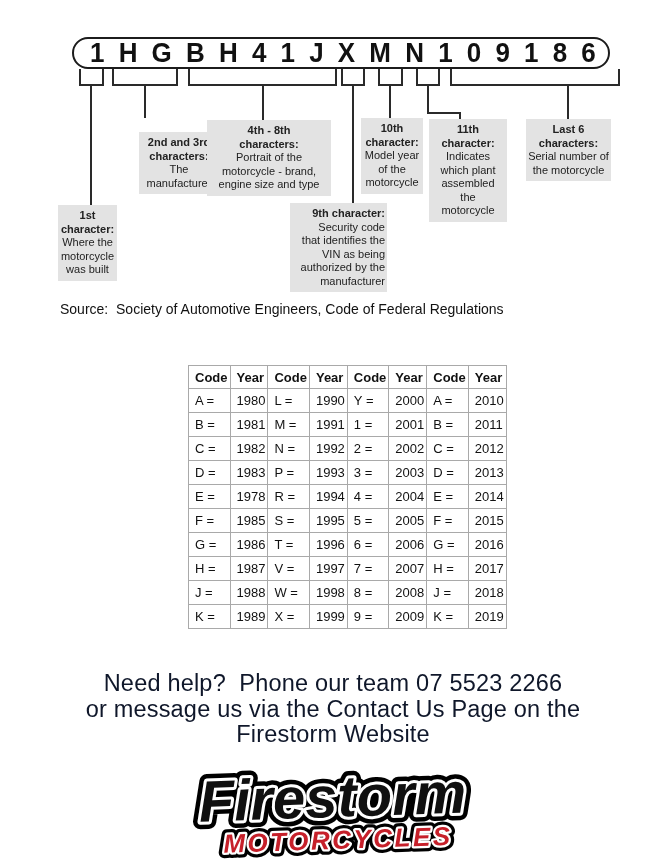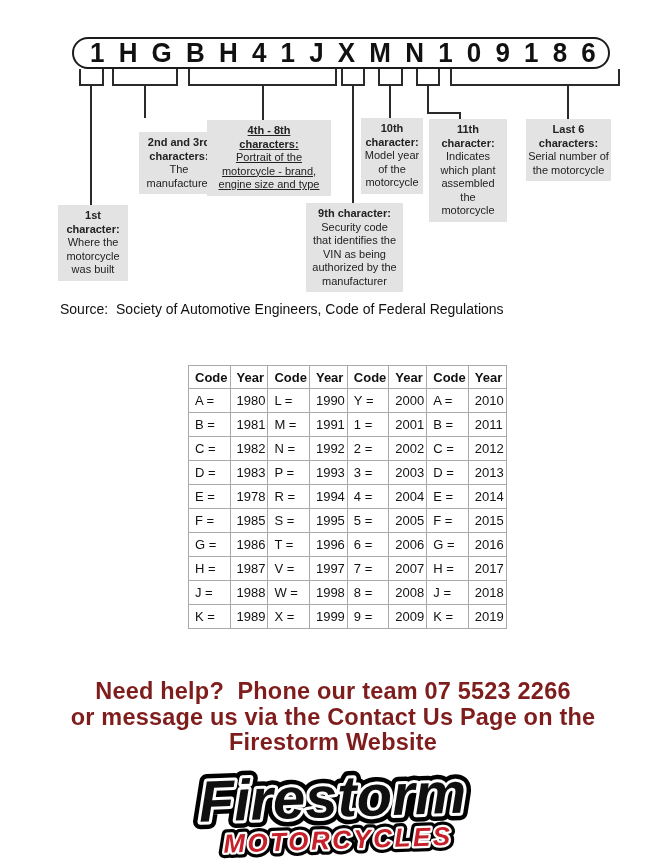--- a/index.html
+++ b/index.html
@@ -47,23 +47,22 @@
     border:1px solid #a9a9a9;text-align:left;vertical-align:middle;
     padding:3px 2px 3px 6px;box-sizing:border-box;
   }
   table.yeartable th{font-weight:bold;height:23px;}
   table.yeartable td{height:24px;}
   .col-code{width:37px;min-width:37px;}
   .col-year{width:34px;min-width:34px;}
 
   .help{
     position:absolute;left:0;top:671px;width:666px;text-align:center;
-    font-size:23.5px;font-weight:bold;line-height:25.5px;color:#7f1d1d;
+    font-size:23.5px;font-weight:normal;line-height:25.5px;color:#0f172a;
     letter-spacing:0.2px;
-    margin-top:8px;
   }
 
   .logo-wrap{
     position:absolute;left:50%;top:763px;width:400px;margin-left:-200px;height:100px;
   }
   .logo-wrap svg{display:block;}
   .lg-txt{font-family:"Liberation Sans",sans-serif;font-weight:bold;font-style:italic;}
   .lg-big{font-size:58px;}
   .lg-sub{font-size:26px;letter-spacing:2.5px;}
 </style>
@@ -122,44 +121,44 @@
   <div class="hl" style="left:416px;top:84px;width:24px"></div>
   <div class="vl" style="left:427px;top:84px;height:30px"></div>
   <div class="hl" style="left:427px;top:112px;width:34px"></div>
   <div class="vl" style="left:459px;top:112px;height:8px"></div>
 
   <div class="vl" style="left:450px;top:69px;height:16px"></div>
   <div class="vl" style="left:618px;top:69px;height:16px"></div>
   <div class="hl" style="left:450px;top:84px;width:170px"></div>
   <div class="vl" style="left:567px;top:84px;height:35px"></div>
 
-  <div class="callout" style="left:58px;top:205px;width:70px;">
+  <div class="callout" style="left:58px;top:205px;width:59px;">
     <div class="c-title pre">1st
 character:</div>
     <div class="c-body pre">Where the
 motorcycle
 was built</div>
   </div>
 
   <div class="callout" style="left:110px;top:132px;width:80px;margin-left:29px;">
     <div class="c-title pre">2nd and 3rd
 characters:</div>
     <div class="c-body pre">The
 manufacturer</div>
   </div>
 
-  <div class="callout" style="left:207px;top:120px;width:124px;text-decoration:underline;">
+  <div class="callout" style="left:207px;top:120px;width:124px;">
     <div class="c-title pre">4th - 8th
 characters:</div>
     <div class="c-body pre">Portrait of the
 motorcycle - brand,
 engine size and type</div>
   </div>
 
-  <div class="callout" style="left:306px;top:203px;width:97px;">
+  <div class="callout" style="left:290px;top:203px;width:97px;text-align:right;">
     <div class="c-title pre">9th character:</div>
     <div class="c-body pre">Security code
 that identifies the
 VIN as being
 authorized by the
 manufacturer</div>
   </div>
 
   <div class="callout" style="left:361px;top:118px;width:62px;">
     <div class="c-title pre">10th

